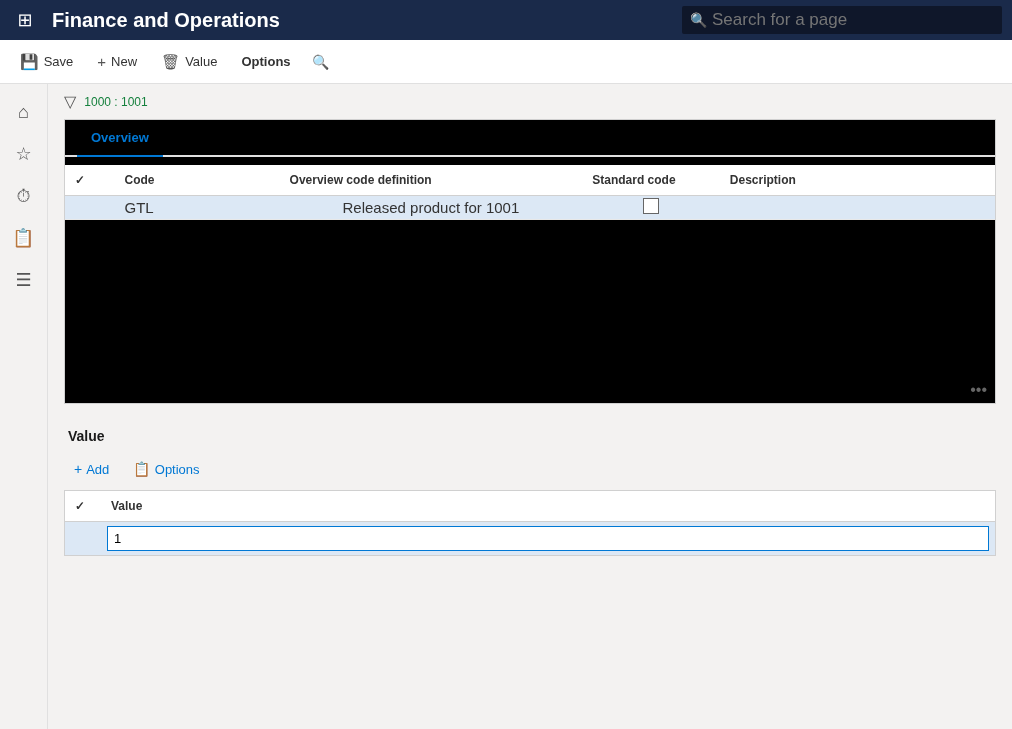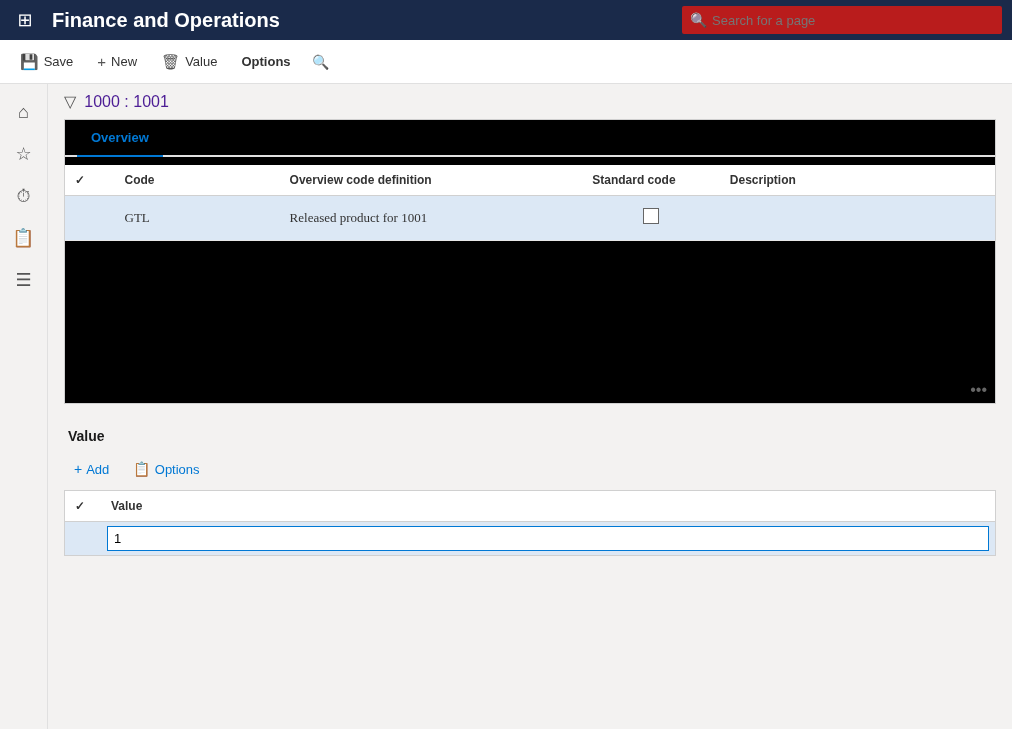--- a/index.html
+++ b/index.html
@@ -21,25 +21,25 @@
       width: 30px;
       text-align: center;
     }
     .top-bar-title {
       color: white;
       font-size: 20px;
       font-weight: 600;
       flex: 1;
     }
     .top-bar-search {
-      background: #b91c1c;
+      background: #0f172a;
       border: none;
       border-radius: 2px;
       color: #aec2d8;
-      font-size: 13px;
+      font-size: 17px;
       padding: 5px 10px 5px 30px;
       width: 320px;
       height: 28px;
       outline: none;
       position: relative;
     }
     .search-wrapper {
       position: relative;
       display: flex;
       align-items: center;
@@ -128,22 +128,22 @@
       align-items: center;
       padding: 8px 16px;
       gap: 8px;
     }
     .filter-icon {
       color: #555;
       font-size: 16px;
       cursor: pointer;
     }
     .breadcrumb {
-      font-size: 16px;
-      color: #4c1d95;
+      font-size: 12px;
+      color: #15803d;
     }
 
     .page-title {
       font-size: 22px;
       font-weight: 300;
       color: #1a1a1a;
       padding: 0 16px 8px 16px;
     }
 
     
@@ -180,35 +180,34 @@
     .data-table th {
       text-align: left;
       padding: 8px 10px;
       font-size: 12px;
       font-weight: 600;
       color: #333;
       border-bottom: 1px solid #d0d0d0;
       background: #fff;
     }
     .data-table td {
-      padding: 12px 10px;
-      font-size: 13px;
+      padding: 2px 10px;
+      font-size: 15px;
       color: #333;
       border-bottom: 1px solid #e8e8e8;
-      font-family: Liberation Serif, serif;
     }
     .data-table tr.selected td {
       background: #dce8f5;
     }
     .col-check {
       width: 36px;
       text-align: center;
     }
     .col-code { width: 120px; }
-    .col-extdef { width: 220px; }
+    .col-extdef { width: 220px; text-align: center; }
     .col-standard { width: 100px; text-align: center; }
     .col-desc { width: 200px; }
 
     .checkbox-cell {
       width: 16px;
       height: 16px;
       border: 1px solid #666;
       display: inline-block;
       background: white;
     }

